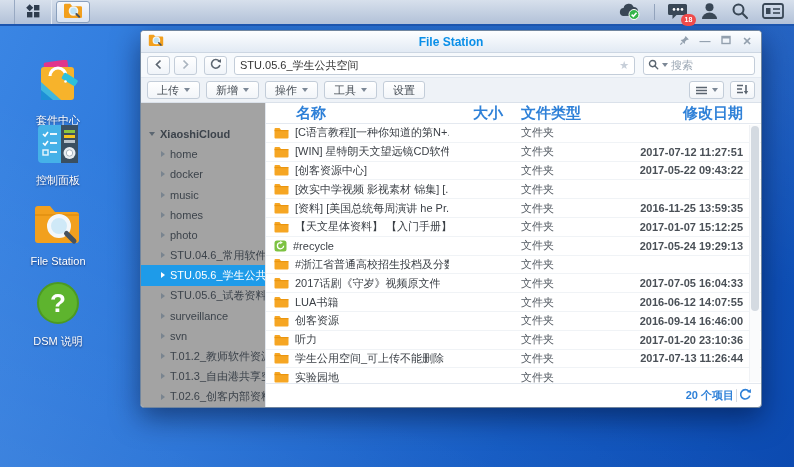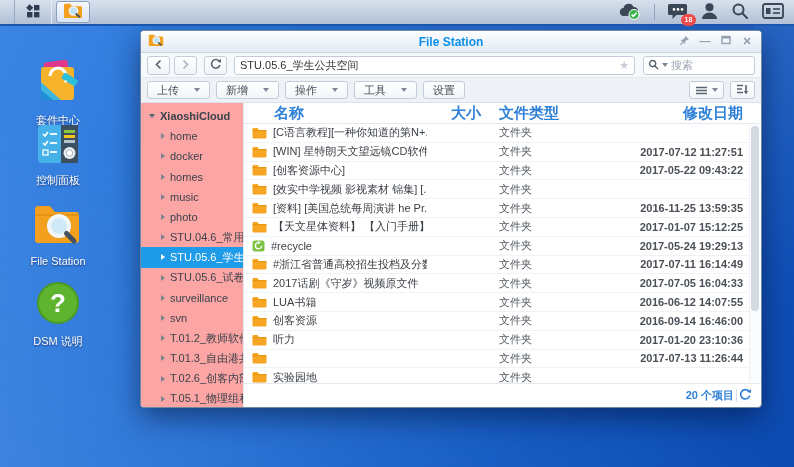--- a/index.html
+++ b/index.html
@@ -45,27 +45,27 @@
   .pathbox{flex:1;height:19px;background:#fff;border:1px solid #c3cdd9;border-radius:3px;display:flex;align-items:center;padding:0 5px;margin-left:3px}
   .pathbox input{flex:1;border:none;outline:none;font-size:11px;color:#333;background:transparent}
   .star{color:#c7cfd9;font-size:11px;cursor:pointer}
   .searchbox{width:112px;height:19px;background:#fff;border:1px solid #c3cdd9;border-radius:3px;display:flex;align-items:center;padding:0 4px;gap:3px;margin-left:4px}
   .searchbox input{width:58px;border:none;outline:none;font-size:11px;color:#555;background:transparent}
   .searchbox input::placeholder{color:#9aa6b3}
   .caret{width:0;height:0;border-left:3.5px solid transparent;border-right:3.5px solid transparent;border-top:4px solid #7c8896;display:inline-block}
   
   .toolbar{height:25px;background:#eef2f7;border-bottom:1px solid #dae1ea;display:flex;align-items:center;padding:0 6px;gap:6px;flex:none}
   .tbtn{height:18px;background:linear-gradient(#fff,#f2f5f9);border:1px solid #c3cdd9;border-radius:3px;
-    font-size:11px;color:#454c54;display:flex;align-items:center;gap:15px;padding:0 9px;cursor:pointer}
+    font-size:11px;color:#454c54;display:flex;align-items:center;gap:5px;padding:0 9px;cursor:pointer}
   .tb-spacer{flex:1}
   .ibtn{height:18px;background:linear-gradient(#fff,#f2f5f9);border:1px solid #c3cdd9;border-radius:3px;
     display:flex;align-items:center;gap:4px;padding:0 5px;cursor:pointer}
   
   .main{flex:1;display:flex;min-height:0}
-  .sidebar{width:103px;border-right:1px solid #e2e7ee;background:#fca5a5;padding-top:3px;overflow:hidden;flex:none}
+  .sidebar{width:125px;border-right:1px solid #e2e7ee;background:#a3a3a3;padding-top:21px;overflow:hidden;flex:none}
   .side-root,.side-item{height:20.2px;display:flex;align-items:center;font-size:11px;color:#3c434b;cursor:pointer;white-space:nowrap;overflow:hidden}
   .side-root{padding-left:8px;font-weight:bold}
   .side-item{padding-left:20px}
   .tri-r{width:0;height:0;border-left:4px solid #79848f;border-top:3.5px solid transparent;border-bottom:3.5px solid transparent;margin-right:5px;flex:none}
   .tri-d{width:0;height:0;border-top:4px solid #5b6671;border-left:3.5px solid transparent;border-right:3.5px solid transparent;margin-right:5px;flex:none}
   .side-item.selected{background:var(--selection_blue);color:#fff}
   .side-item.selected .tri-r{border-left-color:#fff}
   
   .listpane{flex:1;display:flex;flex-direction:column;position:relative;min-width:0}
   .grid{display:grid;grid-template-columns:183px 60px 112px 1fr;align-items:center}
@@ -355,25 +355,25 @@
           <div class="side-item">
     <span class="tri-r"></span>
     <span>home</span>
   </div>
           <div class="side-item">
     <span class="tri-r"></span>
     <span>docker</span>
   </div>
           <div class="side-item">
     <span class="tri-r"></span>
+    <span>music</span>
+  </div>
+          <div class="side-item">
+    <span class="tri-r"></span>
     <span>homes</span>
-  </div>
-          <div class="side-item">
-    <span class="tri-r"></span>
-    <span>music</span>
   </div>
           <div class="side-item">
     <span class="tri-r"></span>
     <span>photo</span>
   </div>
           <div class="side-item">
     <span class="tri-r"></span>
     <span>STU.04.6_常用软件</span>
   </div>
           <div class="side-item selected">
@@ -513,21 +513,20 @@
     <span class="cell-name">
       <svg class="ic" width="15" height="12" viewBox="0 0 15 12">
         <path d="M0.5 2 a1 1 0 0 1 1-1 h4 l1.5 2 h6.5 a1 1 0 0 1 1 1 v6.5 a1 1 0 0 1-1 1 h-12 a1 1 0 0 1-1-1 z" fill="#f6a623"></path>
         <path d="M0.5 3.6 h14" stroke="#e8930c" stroke-width="0.9"></path>
       </svg>
 
       <span class="nm">#浙江省普通高校招生投档及分数...</span>
     </span>
     <span class="cell-size"></span>
     <span class="cell-type">文件夹</span>
-    <span class="cell-date">2017-07-11 16:14:49</span>
   </div>
           <div class="row grid">
     <span class="cell-name">
       <svg class="ic" width="15" height="12" viewBox="0 0 15 12">
         <path d="M0.5 2 a1 1 0 0 1 1-1 h4 l1.5 2 h6.5 a1 1 0 0 1 1 1 v6.5 a1 1 0 0 1-1 1 h-12 a1 1 0 0 1-1-1 z" fill="#f6a623"></path>
         <path d="M0.5 3.6 h14" stroke="#e8930c" stroke-width="0.9"></path>
       </svg>
 
       <span class="nm">2017话剧《守岁》视频原文件</span>
     </span>
@@ -574,20 +573,21 @@
     <span class="cell-type">文件夹</span>
     <span class="cell-date">2017-01-20 23:10:36</span>
   </div>
           <div class="row grid">
     <span class="cell-name">
       <svg class="ic" width="15" height="12" viewBox="0 0 15 12">
         <path d="M0.5 2 a1 1 0 0 1 1-1 h4 l1.5 2 h6.5 a1 1 0 0 1 1 1 v6.5 a1 1 0 0 1-1 1 h-12 a1 1 0 0 1-1-1 z" fill="#f6a623"></path>
         <path d="M0.5 3.6 h14" stroke="#e8930c" stroke-width="0.9"></path>
       </svg>
 
+      <span class="nm">学生公用空间_可上传不能删除</span>
     </span>
     <span class="cell-size"></span>
     <span class="cell-type">文件夹</span>
     <span class="cell-date">2017-07-13 11:26:44</span>
   </div>
           <div class="row grid">
     <span class="cell-name">
       <svg class="ic" width="15" height="12" viewBox="0 0 15 12">
         <path d="M0.5 2 a1 1 0 0 1 1-1 h4 l1.5 2 h6.5 a1 1 0 0 1 1 1 v6.5 a1 1 0 0 1-1 1 h-12 a1 1 0 0 1-1-1 z" fill="#f6a623"></path>
         <path d="M0.5 3.6 h14" stroke="#e8930c" stroke-width="0.9"></path>

